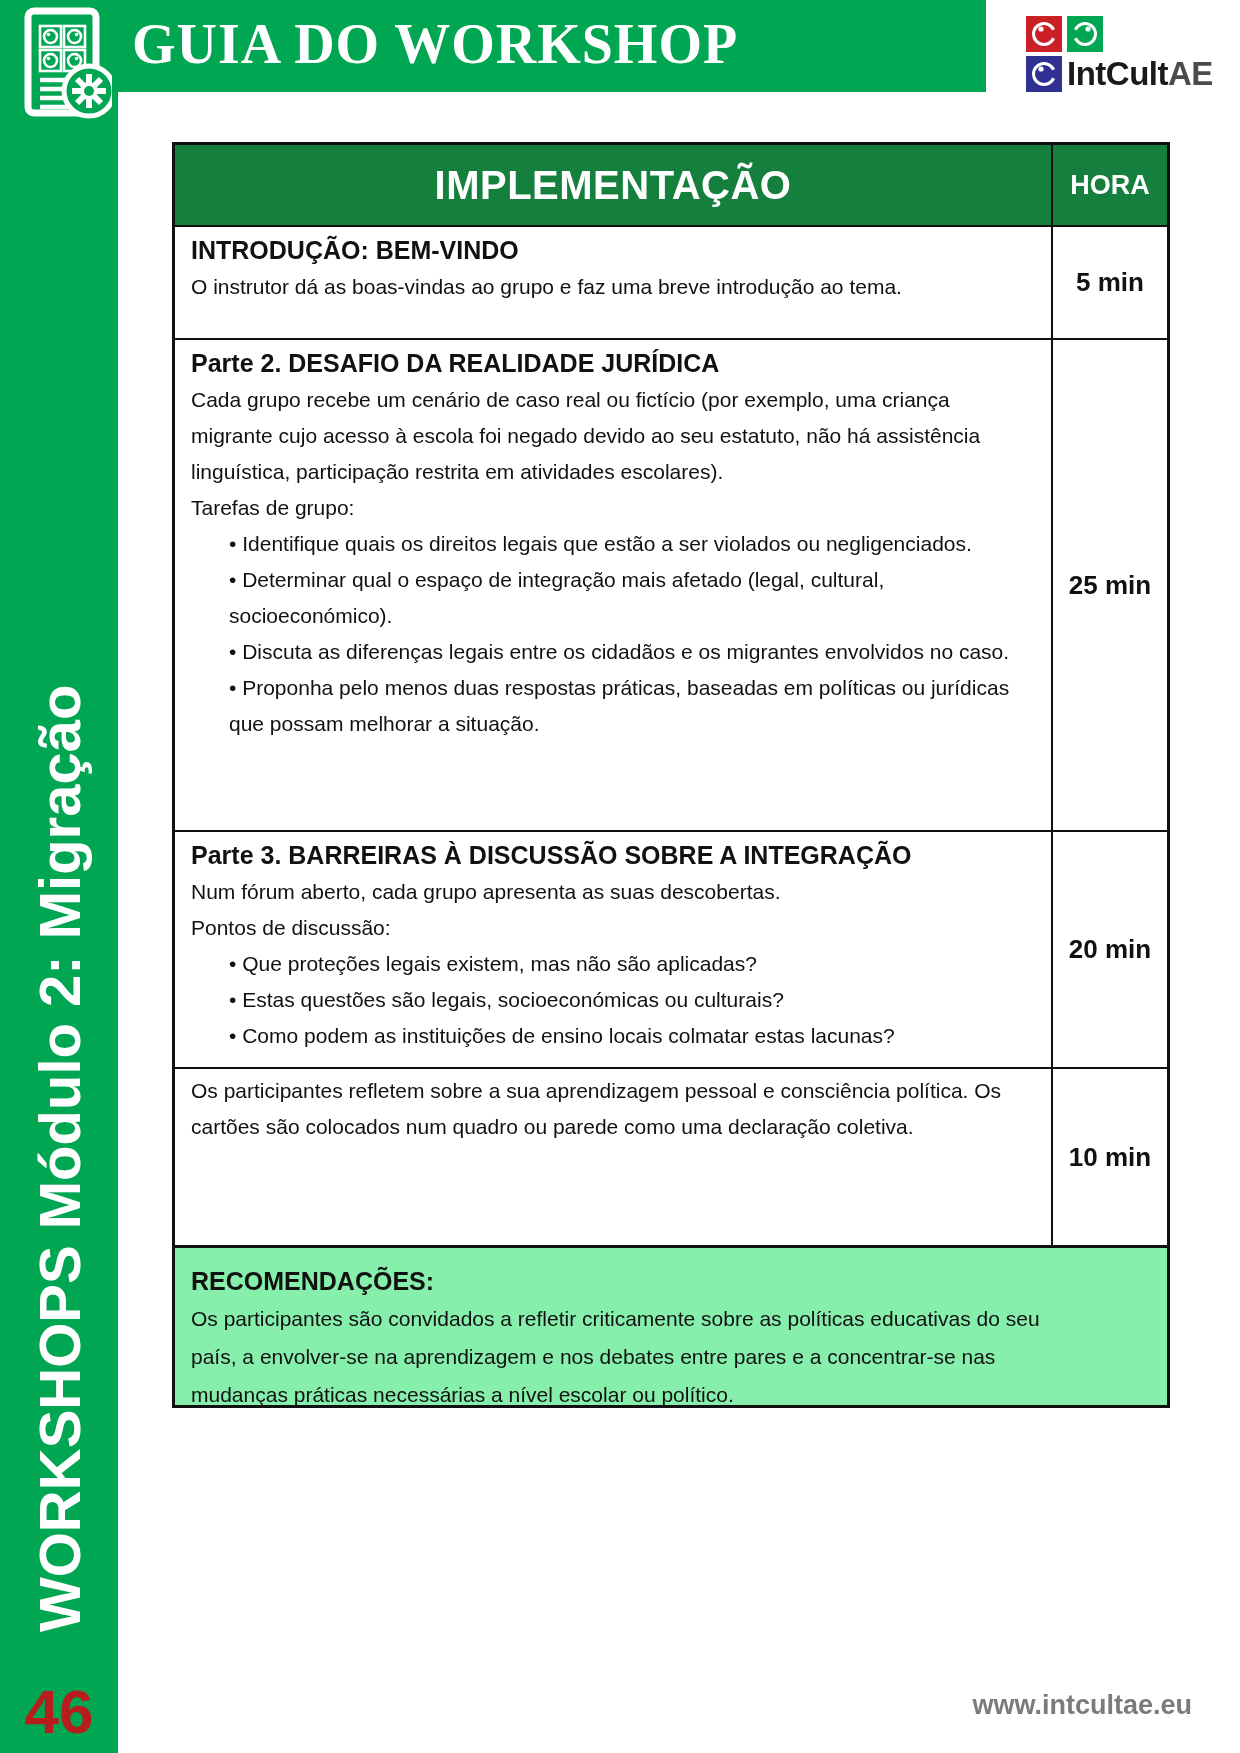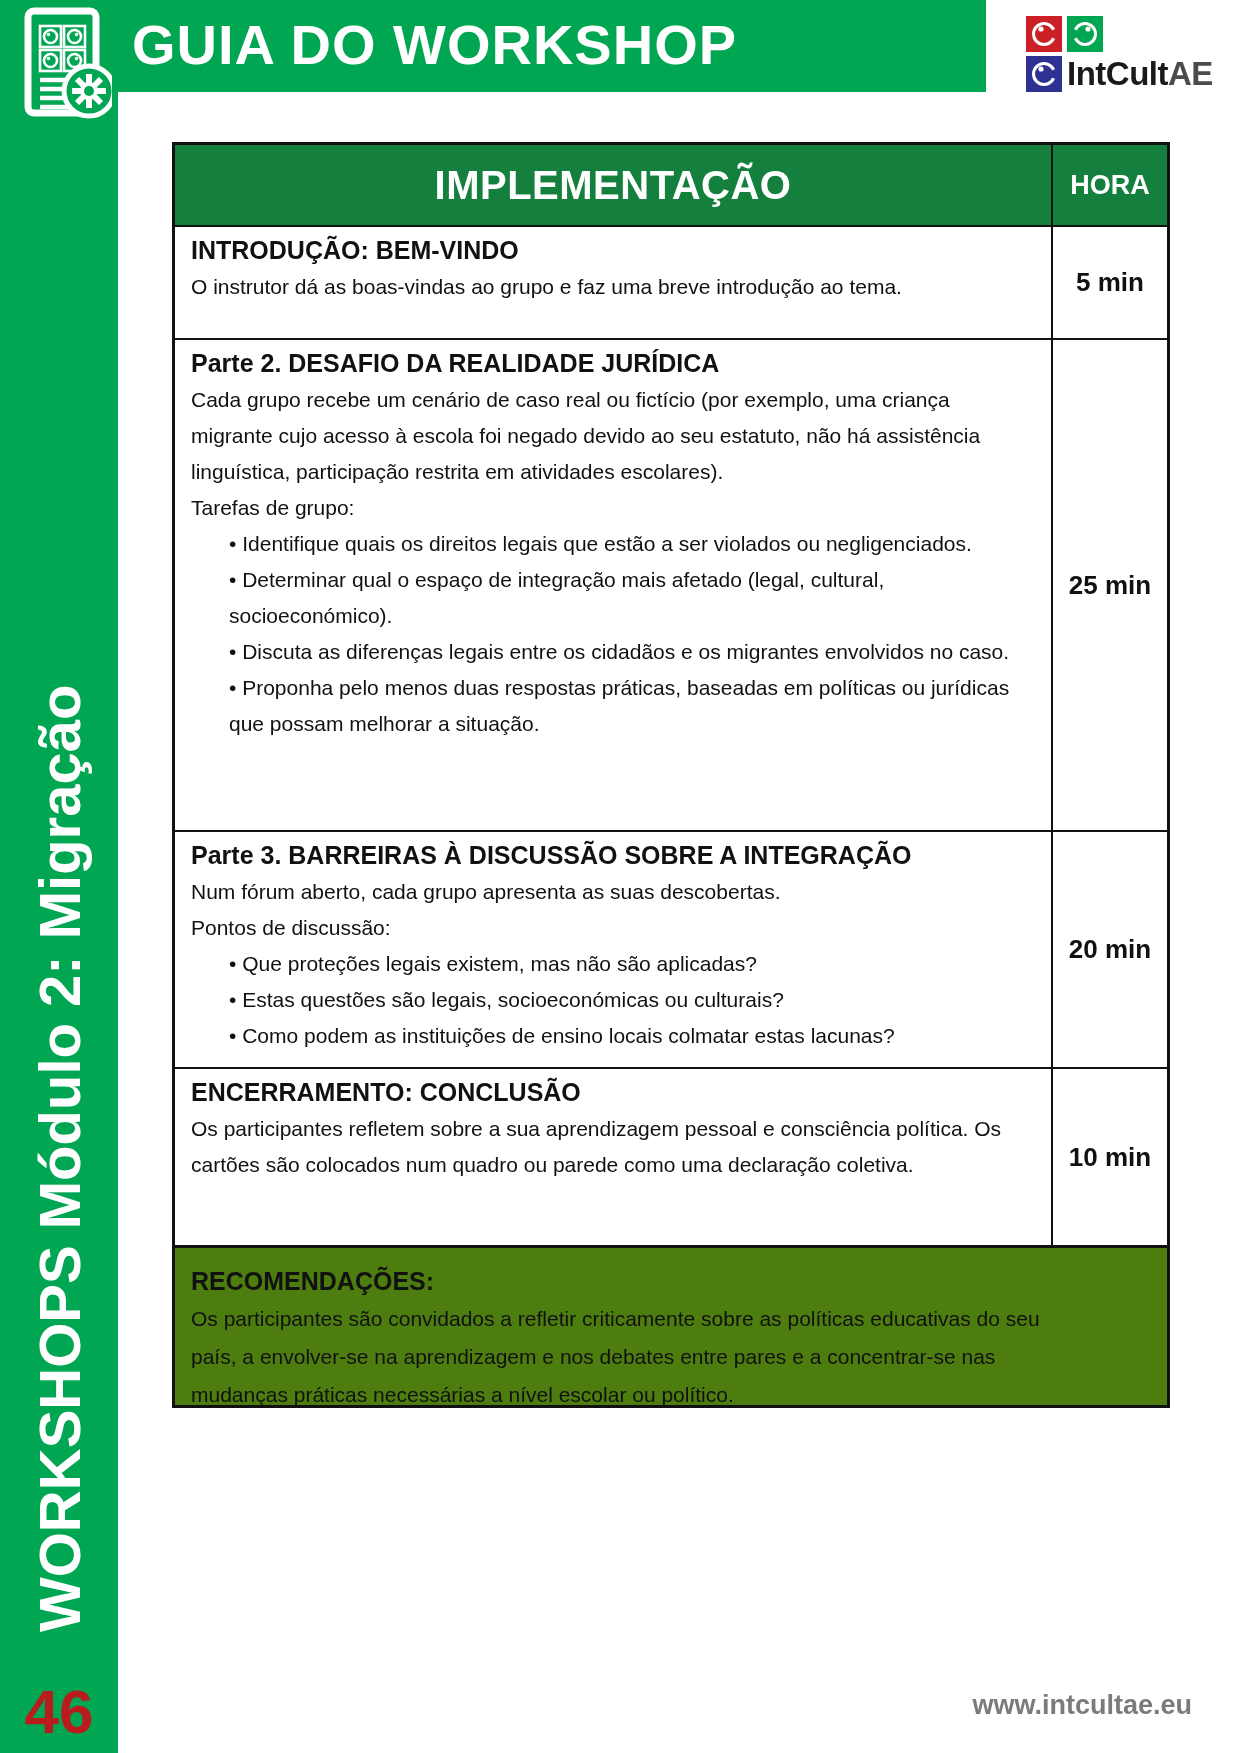--- a/index.html
+++ b/index.html
@@ -3,21 +3,21 @@
 <meta charset="utf-8">
 <style>
   html,body{margin:0;padding:0;}
   body{font-family:"Liberation Sans","DejaVu Sans",sans-serif;background:#ffffff;}
   .page{position:relative;width:1240px;height:1753px;background:#ffffff;overflow:hidden;}
 
   
   .sidebar{position:absolute;left:0;top:0;width:118px;height:1753px;background:#00a651;}
   .headerbar{position:absolute;left:0;top:0;width:986px;height:92px;background:#00a651;}
   .header-icon{position:absolute;left:12px;top:6px;width:100px;height:116px;}
-  .page-title{position:absolute;left:132px;top:12px;font-size:56px;font-weight:bold;color:#ffffff;letter-spacing:1px;white-space:nowrap;}
+  .page-title{position:absolute;left:132px;top:12px;font-size:56px;font-weight:bold;color:#ffffff;letter-spacing:1px;white-space:nowrap;font-family:Liberation Serif, serif;}
 
   
   .logo{position:absolute;left:1026px;top:16px;width:190px;height:80px;}
   .logo-row{display:flex;align-items:center;gap:5px;}
   .logo-sq{width:36px;height:36px;display:block;}
   .logo-row1{margin-bottom:4px;}
   .logo-text{font-size:33px;letter-spacing:-0.5px;white-space:nowrap;line-height:36px;}
   .logo-bold{font-weight:bold;color:#1a1a1a;}
   .logo-light{font-weight:bold;color:#4b4b4b;}
 
@@ -39,21 +39,21 @@
   .row-0{height:113px;}
   .row-1{height:492px;}
   .row-2{height:237px;}
   .row-3{height:178px;}
 
   .row-title{font-size:25px;font-weight:bold;color:#111;line-height:38px;}
   .para{font-size:21px;color:#111;line-height:36px;}
   .bullet{font-size:21px;color:#111;line-height:36px;margin-left:38px;}
   .bullet::before{content:"\2022\00a0";}
 
-  .recommend{border-top:3px solid #111;box-sizing:border-box;height:160px;background:#4d7c0f;padding:14px 16px;overflow:hidden;}
+  .recommend{border-top:3px solid #111;box-sizing:border-box;height:160px;background:#86efac;padding:14px 16px;overflow:hidden;}
   .rec-title{font-size:25px;font-weight:bold;color:#111;line-height:38px;}
   .rec-body{font-size:21px;color:#111;line-height:38px;max-width:870px;}
 
   .footer-url{position:absolute;right:48px;top:1690px;font-size:27px;font-weight:bold;color:#7b7b7b;}
 </style>
 </head>
 <body>
 
 <div class="page">
 
@@ -176,21 +176,20 @@
               <div class="para">Pontos de discussão:</div>
               <div class="bullet">Que proteções legais existem, mas não são aplicadas?</div>
               <div class="bullet">Estas questões são legais, socioeconómicas ou culturais?</div>
               <div class="bullet">Como podem as instituições de ensino locais colmatar estas lacunas?</div>
             </div>
     </div>
     <div class="hora">20 min</div>
   </div>
         <div class="trow row-3">
     <div class="content">
-      <div class="row-title">ENCERRAMENTO: CONCLUSÃO</div>
       <div>
               <div class="para">Os participantes refletem sobre a sua aprendizagem pessoal e consciência política. Os cartões são colocados num quadro ou parede como uma declaração coletiva.</div>
             </div>
     </div>
     <div class="hora">10 min</div>
   </div>
       </div>
 
     <div class="recommend">
       <div class="rec-title">RECOMENDAÇÕES:</div>

